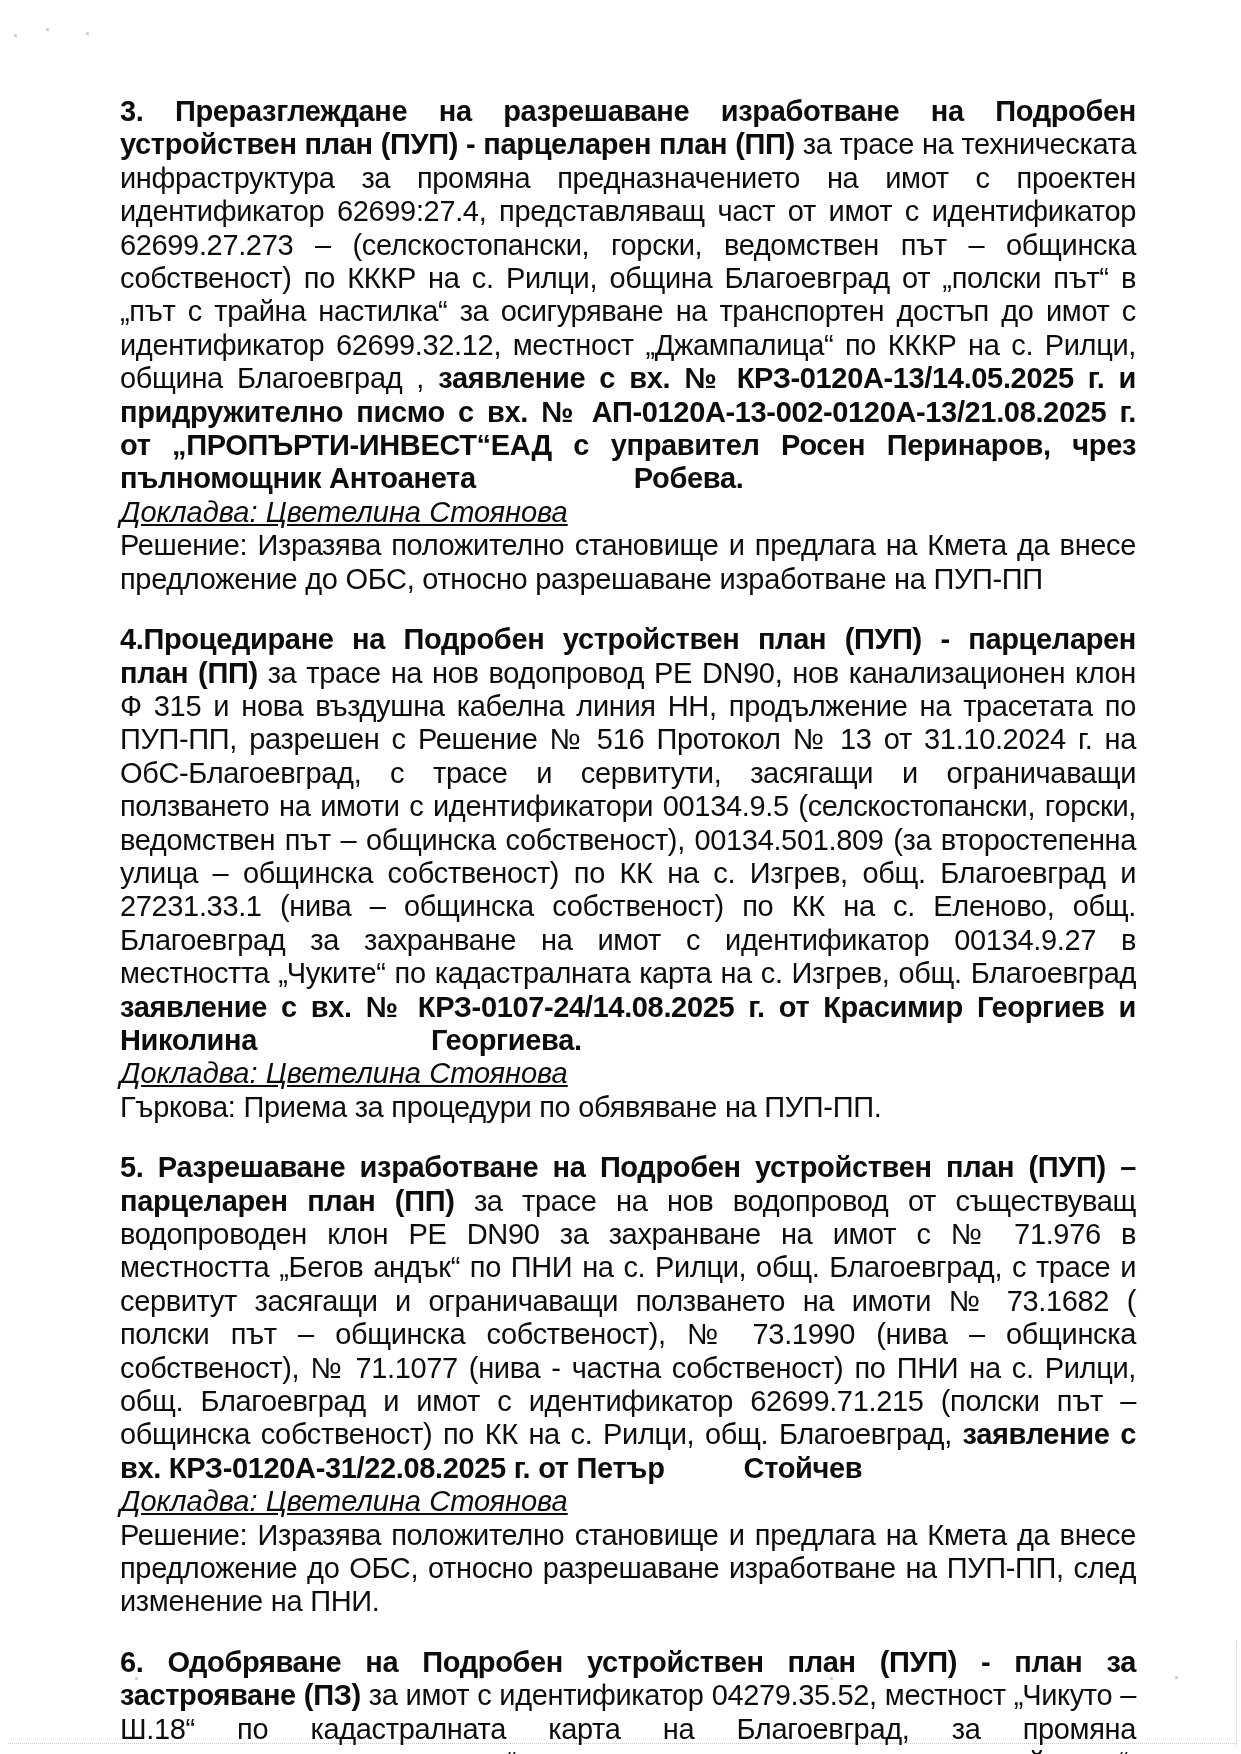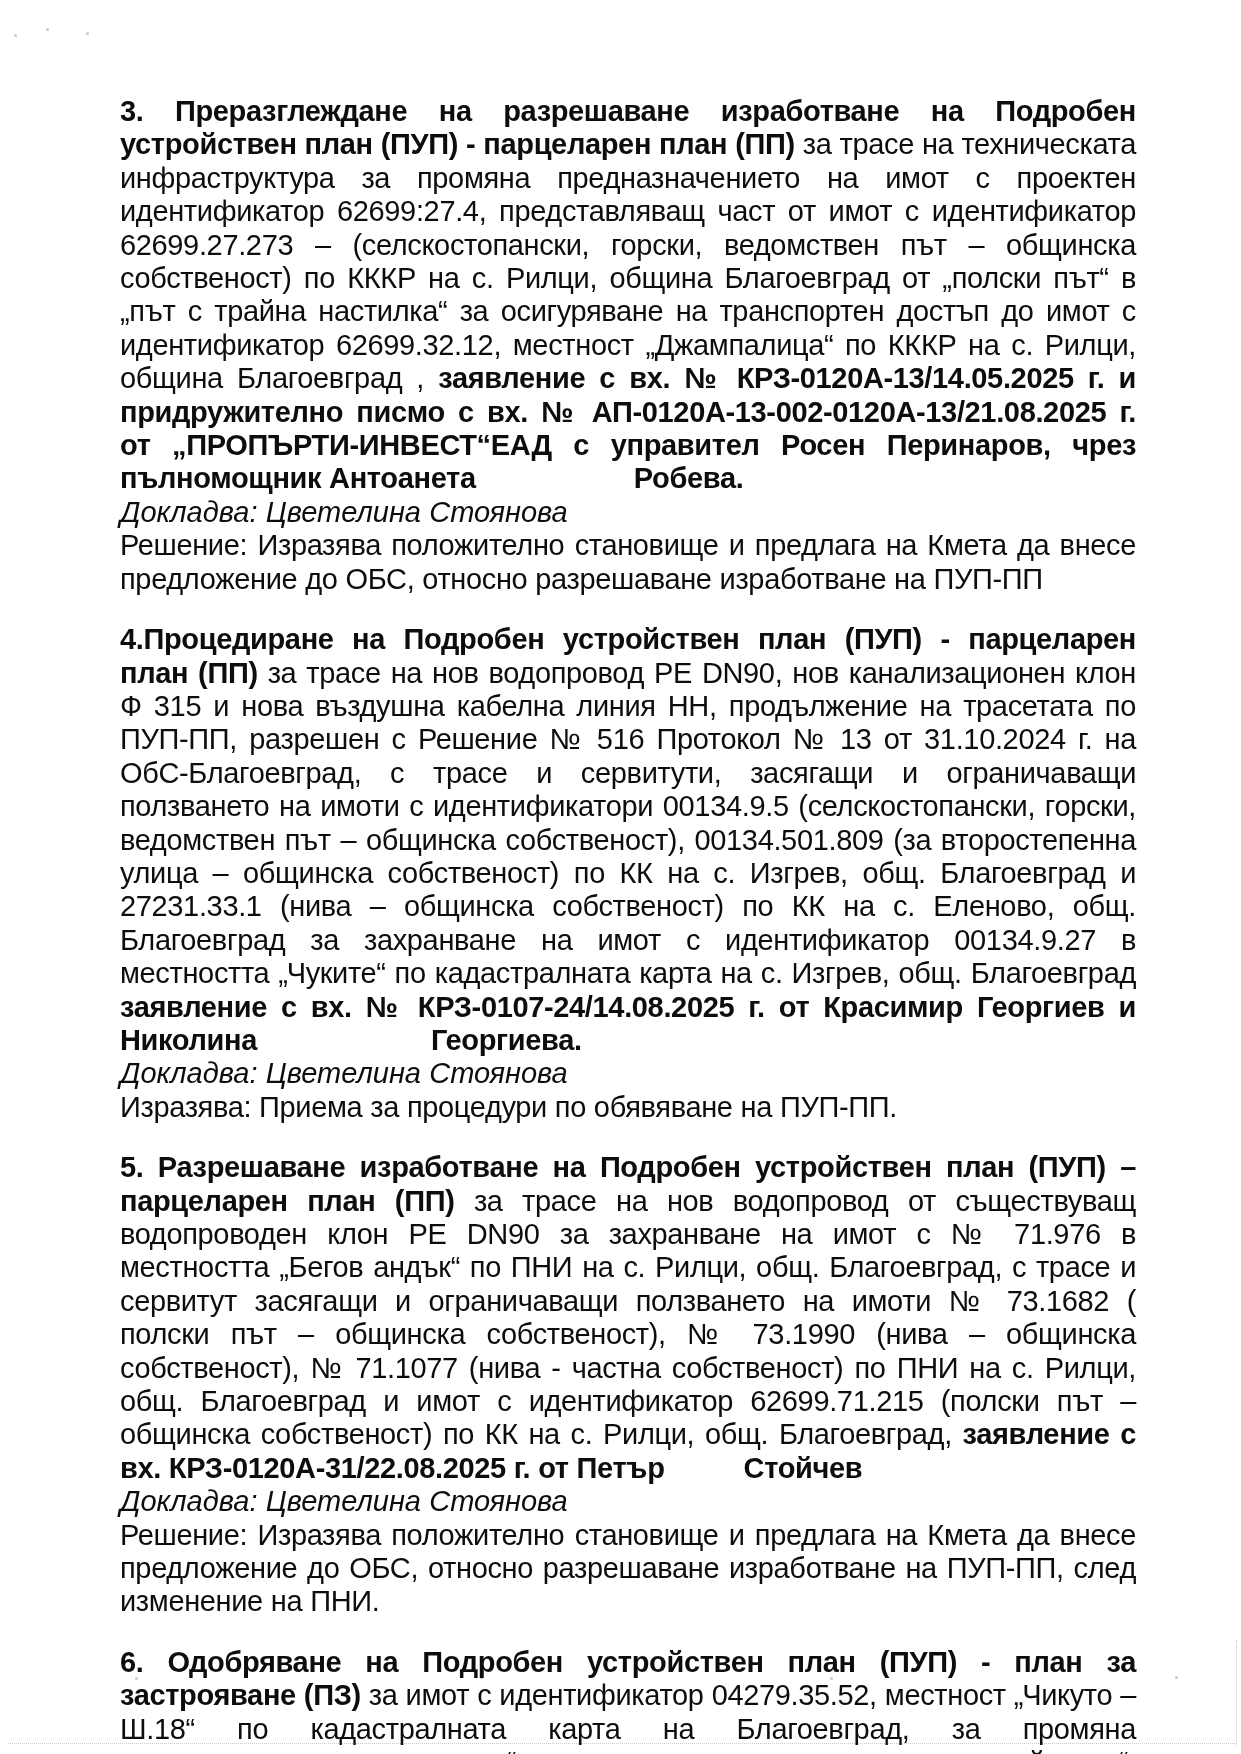--- a/index.html
+++ b/index.html
@@ -28,20 +28,21 @@
     text-align: justify;
   }
   .item { margin: 0 0 27px 0; }
   .item.gap-before { margin-top: 30px; }
   p { margin: 0; padding: 0; }
   .bold { font-weight: bold; }
   .reporter {
     font-style: italic;
     text-align: left;
     letter-spacing: 0;
+    text-decoration: underline;
   }
   .decision { font-weight: normal; }
   
   .speck {
     position: absolute;
     background: #9a9a9a;
     opacity: 0.55;
     width: 3px;
     height: 3px;
     border-radius: 50%;
@@ -84,21 +85,21 @@
 
     <section class="item">
       <p class="para"><span class="bold">3. Преразглеждане на разрешаване изработване на Подробен устройствен план (ПУП) - парцеларен план (ПП)</span><span> за трасе на техническата инфраструктура за промяна предназначението на имот с проектен идентификатор 62699:27.4, представляващ част от имот с идентификатор 62699.27.273 – (селскостопански, горски, ведомствен път – общинска собственост) по КККР на с. Рилци, община Благоевград от „полски път“ в „път с трайна настилка“ за осигуряване на транспортен достъп до имот с идентификатор 62699.32.12, местност „Джампалица“ по КККР на с. Рилци, община  Благоевград , </span><span class="bold">заявление с вх. № КРЗ-0120А-13/14.05.2025 г. и придружително писмо с вх. № АП-0120А-13-002-0120А-13/21.08.2025 г.  от „ПРОПЪРТИ-ИНВЕСТ“ЕАД с управител Росен Перинаров, чрез пълномощник Антоанета&nbsp;&nbsp;&nbsp;&nbsp;&nbsp;&nbsp;&nbsp;&nbsp;&nbsp;&nbsp;&nbsp;&nbsp;&nbsp;&nbsp;&nbsp;&nbsp;&nbsp;&nbsp;&nbsp;&nbsp;Робева.</span></p>
       <p class="reporter">Докладва: Цветелина Стоянова</p>
       <p class="decision">Решение: Изразява положително становище и предлага на Кмета да внесе предложение до ОБС, относно разрешаване  изработване на  ПУП-ПП</p>
     </section>
 
     <section class="item">
       <p class="para"><span class="bold">4.Процедиране на Подробен устройствен план (ПУП) - парцеларен план (ПП)</span><span> за трасе на нов водопровод РЕ DN90, нов канализационен клон Ф 315 и нова въздушна кабелна линия НН, продължение на трасетата по ПУП-ПП, разрешен с Решение №  516  Протокол № 13  от 31.10.2024 г.  на ОбС-Благоевград, с трасе и сервитути, засягащи и ограничаващи ползването на имоти с идентификатори 00134.9.5  (селскостопански, горски, ведомствен път – общинска собственост), 00134.501.809 (за второстепенна улица – общинска собственост) по КК на с. Изгрев, общ. Благоевград и 27231.33.1 (нива – общинска собственост) по КК на с. Еленово, общ. Благоевград за захранване на имот с идентификатор 00134.9.27 в местността „Чуките“ по кадастралната карта на с. Изгрев, общ. Благоевград </span><span class="bold">заявление с вх. № КРЗ-0107-24/14.08.2025 г. от Красимир Георгиев и Николина&nbsp;&nbsp;&nbsp;&nbsp;&nbsp;&nbsp;&nbsp;&nbsp;&nbsp;&nbsp;&nbsp;&nbsp;&nbsp;&nbsp;&nbsp;&nbsp;&nbsp;&nbsp;&nbsp;&nbsp;&nbsp;&nbsp;Георгиева.</span></p>
       <p class="reporter">Докладва: Цветелина Стоянова</p>
-      <p class="decision">Изразява: Приема за процедури по обявяване на ПУП-ПП.</p>
+      <p class="decision">Гъркова: Приема за процедури по обявяване на ПУП-ПП.</p>
     </section>
 
     <section class="item">
       <p class="para"><span class="bold">5. Разрешаване изработване на Подробен устройствен план (ПУП) – парцеларен план (ПП)</span><span> за трасе на нов водопровод от съществуващ водопроводен клон РЕ DN90 за захранване на имот с № 71.976 в местността „Бегов андък“  по ПНИ на с. Рилци, общ. Благоевград, с трасе и сервитут  засягащи и ограничаващи ползването на имоти  № 73.1682 ( полски път – общинска собственост), № 73.1990 (нива – общинска собственост), № 71.1077 (нива - частна собственост) по ПНИ на с. Рилци, общ. Благоевград и имот с идентификатор  62699.71.215 (полски път – общинска собственост) по КК на с. Рилци, общ. Благоевград, </span><span class="bold">заявление с вх. КРЗ-0120А-31/22.08.2025 г. от Петър&nbsp;&nbsp;&nbsp;&nbsp;&nbsp;&nbsp;&nbsp;&nbsp;&nbsp;&nbsp;Стойчев</span></p>
       <p class="reporter">Докладва:  Цветелина Стоянова</p>
       <p class="decision">Решение: Изразява положително становище и предлага на Кмета да внесе предложение до ОБС, относно разрешаване изработване на  ПУП-ПП, след изменение на ПНИ.</p>
     </section>
 
     <section class="item">
       <p class="para"><span class="bold">6. Одобряване на Подробен устройствен план (ПУП) - план за застрояване (ПЗ)</span><span> за имот с идентификатор  04279.35.52, местност „Чикуто – Ш.18“ по кадастралната карта на Благоевград, за промяна предназначението от „нива“ в „за автосервиз и търговски дейности“, устройствена зона - „Пп“; Н - до 10.00 м; Кинт. – 2.5; П застр. – максимум 60 %; П озел. – минимум 20 %, </span><span class="bold">заявление с вх. № АП-0107-118/08.07.2025 г. от Румен&nbsp;&nbsp;&nbsp;&nbsp;&nbsp;&nbsp;&nbsp;&nbsp;&nbsp;&nbsp;&nbsp;Ищалов.</span></p>

